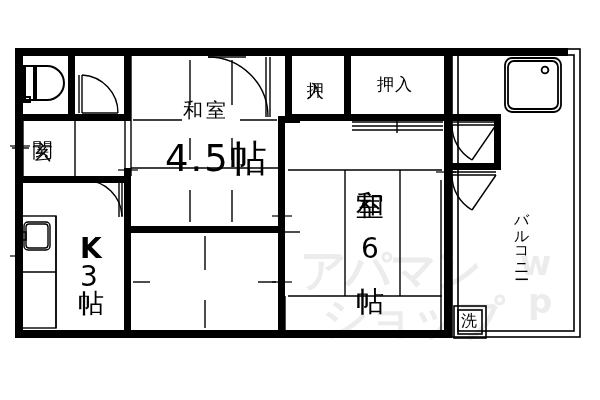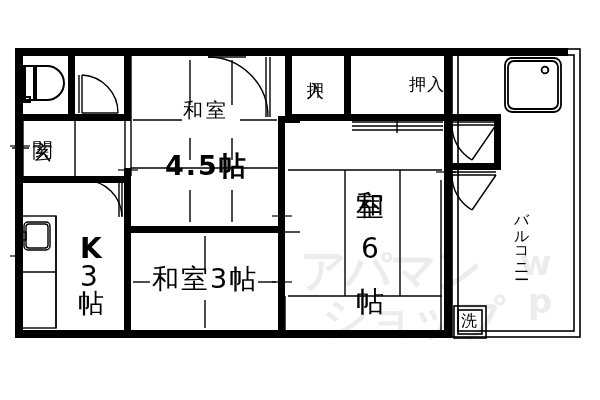--- a/index.html
+++ b/index.html
@@ -228,33 +228,32 @@
       <line x1="272" y1="216" x2="292" y2="216"></line>
       <line x1="272" y1="282" x2="292" y2="282"></line>
       <line x1="118" y1="170" x2="138" y2="170"></line>
       <line x1="436" y1="118" x2="456" y2="118"></line>
       <line x1="436" y1="172" x2="456" y2="172"></line>
     </g>
 
   </svg>
 
   <div class="lbl" style="left:183px; top:100px; font-size:20px; letter-spacing:3px;">和室</div>
-  <div class="lbl" style="left:165px; top:152px; font-size:27px; letter-spacing:2px;font-weight:bold;">4.5帖</div>
-
-  <div class="lbl" style="left:152px; top:265px; font-size:27px; letter-spacing:2px;">和室3帖</div>
+  <div class="lbl" style="left:165px; top:140px; font-size:37px; letter-spacing:2px;">4.5帖</div>
+
 
   <div class="vlbl" style="left:355px; top:168px; font-size:28px;">和室</div>
   <div class="vlbl" style="left:355px; top:232px; font-size:28px;">6帖</div>
 
   <div class="lbl" style="left:80px; top:235px; font-size:28px; font-weight:bold;">K</div>
   <div class="lbl" style="left:80px; top:263px; font-size:28px;">3</div>
   <div class="lbl" style="left:78px; top:290px; font-size:26px;">帖</div>
 
   <div class="vlbl" style="left:32px; top:125px; font-size:20px;">玄関</div>
 
   <div class="vlbl" style="left:306px; top:68px; font-size:17px;">押入</div>
-  <div class="lbl" style="left:377px; top:76px; font-size:17px; letter-spacing:1px;margin-left:32px;">押入</div>
+  <div class="lbl" style="left:377px; top:76px; font-size:17px; letter-spacing:1px;">押入</div>
 
   <div class="vlbl" style="left:513px; top:203px; font-size:15px;">バルコニー</div>
 
   <div class="lbl" style="left:461px; top:313px; font-size:16px;">洗</div>
 
 </div>
 
 </body></html>

